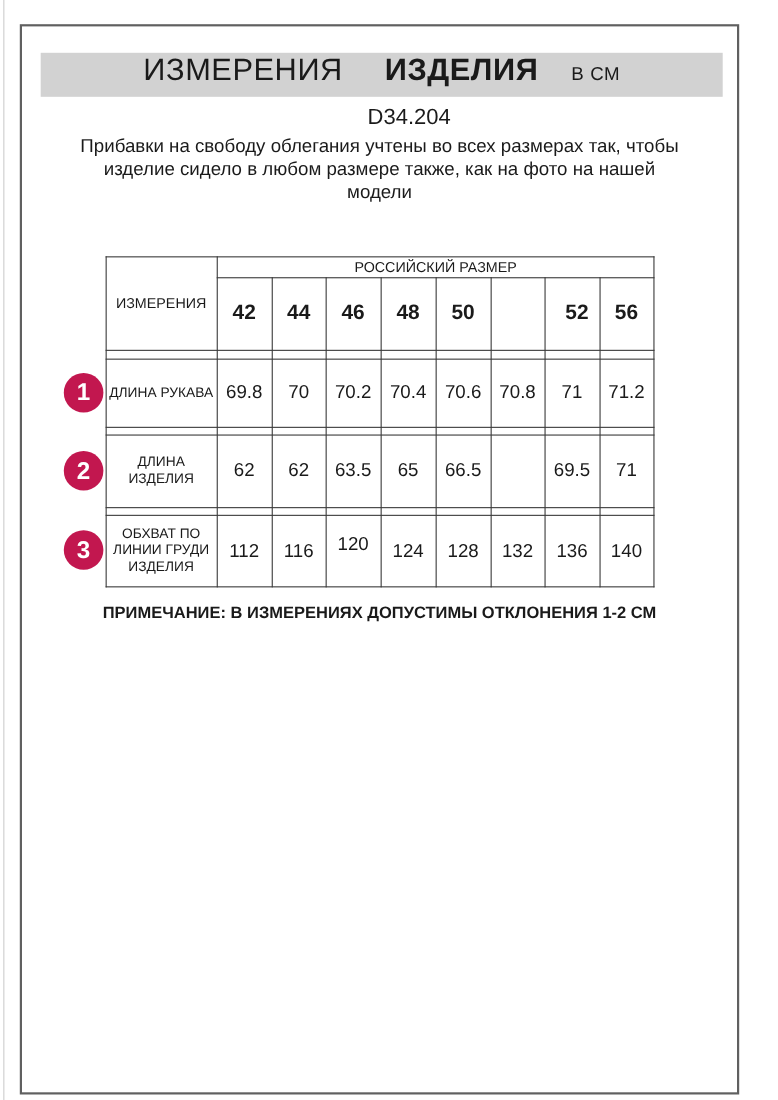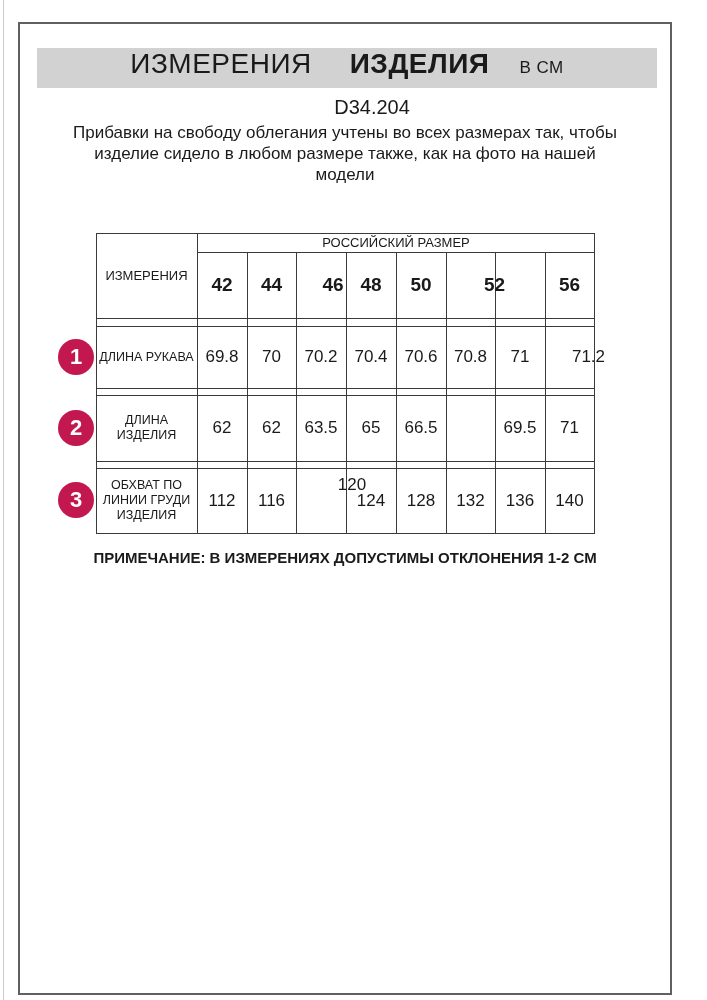--- a/index.html
+++ b/index.html
@@ -82,52 +82,52 @@
   <div class="hl" style="left:0;top:162px;width:499px;"></div>
   <div class="hl" style="left:0;top:228px;width:499px;"></div>
   <div class="hl" style="left:0;top:235px;width:499px;"></div>
   <div class="hl" style="left:0;top:300px;width:499px;"></div>
 
   <div class="cell measure-hdr" style="left:0;top:0;width:101px;height:85px;">ИЗМЕРЕНИЯ</div>
   <div class="cell size-group-hdr" style="left:101px;top:0;width:398px;height:19px;">РОССИЙСКИЙ РАЗМЕР</div>
 
   <div class="cell size-cell" style="left:101px;top:19px;width:50px;height:66px;">42</div>
   <div class="cell size-cell" style="left:151px;top:19px;width:49px;height:66px;">44</div>
-  <div class="cell size-cell" style="left:200px;top:19px;width:50px;height:66px;padding-left:12px;">46</div>
+  <div class="cell size-cell" style="left:200px;top:19px;width:50px;height:66px;">46</div>
   <div class="cell size-cell" style="left:250px;top:19px;width:50px;height:66px;">48</div>
   <div class="cell size-cell" style="left:300px;top:19px;width:50px;height:66px;">50</div>
-  <div class="cell size-cell" style="left:334px;top:19px;width:49px;height:66px;padding-left:40px;">52</div>
+  <div class="cell size-cell" style="left:364px;top:19px;width:49px;height:66px;padding-left:40px;">52</div>
   <div class="cell size-cell" style="left:449px;top:19px;width:49px;height:66px;text-align:right;">56</div>
 
   <div class="cell row-label" style="left:0;top:93px;width:101px;height:62px;">ДЛИНА РУКАВА</div>
   <div class="cell val-cell" style="left:101px;top:93px;width:50px;height:62px;">69.8</div>
   <div class="cell val-cell" style="left:151px;top:93px;width:49px;height:62px;">70</div>
   <div class="cell val-cell" style="left:200px;top:93px;width:50px;height:62px;">70.2</div>
   <div class="cell val-cell" style="left:250px;top:93px;width:50px;height:62px;">70.4</div>
   <div class="cell val-cell" style="left:300px;top:93px;width:50px;height:62px;">70.6</div>
   <div class="cell val-cell" style="left:350px;top:93px;width:49px;height:62px;">70.8</div>
   <div class="cell val-cell" style="left:399px;top:93px;width:50px;height:62px;">71</div>
-  <div class="cell val-cell" style="left:449px;top:93px;width:49px;height:62px;margin-left:19px;">71.2</div>
+  <div class="cell val-cell" style="left:449px;top:93px;width:49px;height:62px;">71.2</div>
 
   <div class="cell row-label" style="left:0;top:162px;width:101px;height:66px;">ДЛИНА
 ИЗДЕЛИЯ</div>
   <div class="cell val-cell" style="left:101px;top:162px;width:50px;height:66px;">62</div>
   <div class="cell val-cell" style="left:151px;top:162px;width:49px;height:66px;">62</div>
   <div class="cell val-cell" style="left:200px;top:162px;width:50px;height:66px;">63.5</div>
   <div class="cell val-cell" style="left:250px;top:162px;width:50px;height:66px;">65</div>
   <div class="cell val-cell" style="left:300px;top:162px;width:50px;height:66px;">66.5</div>
   <div class="cell val-cell" style="left:399px;top:162px;width:50px;height:66px;">69.5</div>
   <div class="cell val-cell" style="left:449px;top:162px;width:49px;height:66px;">71</div>
 
   <div class="cell row-label" style="left:0;top:235px;width:101px;height:65px;">ОБХВАТ ПО
 ЛИНИИ ГРУДИ
 ИЗДЕЛИЯ</div>
   <div class="cell val-cell" style="left:101px;top:235px;width:50px;height:65px;">112</div>
   <div class="cell val-cell" style="left:151px;top:235px;width:49px;height:65px;">116</div>
-  <div class="cell val-cell" style="left:200px;top:219px;width:50px;height:65px;padding-left:31px;">120</div>
+  <div class="cell val-cell" style="left:200px;top:229px;width:50px;height:65px;">120</div>
   <div class="cell val-cell" style="left:250px;top:235px;width:50px;height:65px;">124</div>
   <div class="cell val-cell" style="left:300px;top:235px;width:50px;height:65px;">128</div>
   <div class="cell val-cell" style="left:350px;top:235px;width:49px;height:65px;">132</div>
   <div class="cell val-cell" style="left:399px;top:235px;width:50px;height:65px;">136</div>
   <div class="cell val-cell" style="left:449px;top:235px;width:49px;height:65px;">140</div>
 </div>
 
 <div class="abs marker" style="top:339px;">1</div>
 <div class="abs marker" style="top:410px;">2</div>
 <div class="abs marker" style="top:482px;">3</div>

